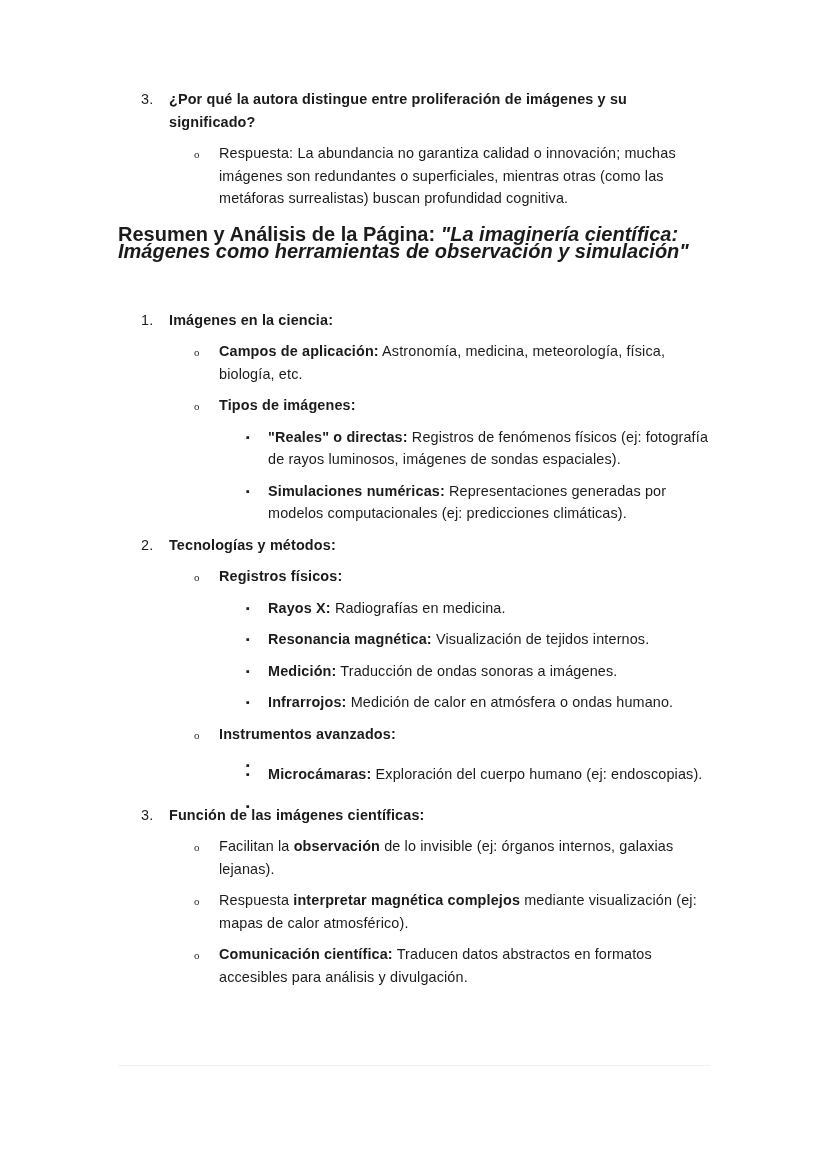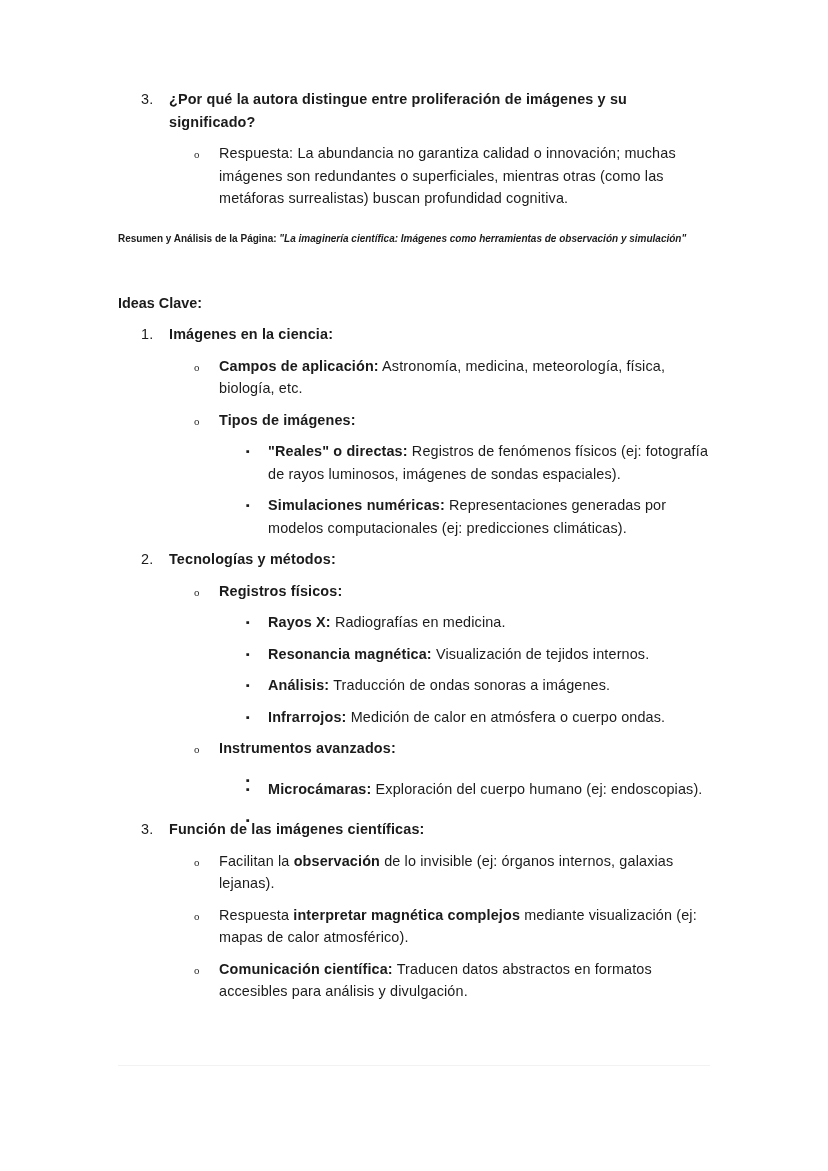--- a/index.html
+++ b/index.html
@@ -99,22 +99,22 @@
     font-size: 11px;
     line-height: 22.5px;
     color: #1b1b1b;
   }
 
   .gap-sm { height: 9px; }
   .gap-md { height: 16px; }
   .gap-xl { height: 40px; }
 
   .para {
-    font-size: 10px;
-    line-height: 26px;
+    font-size: 20px;
+    line-height: 17px;
   }
 
   .heading-left {
     font-size: 14.4px;
     line-height: 22.5px;
     font-weight: 700;
   }
 
   .divider {
     position: absolute;
@@ -144,21 +144,20 @@
     </div>
 
     <div class="gap-md"></div>
 
     <div class="para">
       <b>Resumen y Análisis de la Página:</b><span> </span><b><i>"La imaginería científica: Imágenes como herramientas de observación y simulación"</i></b>
     </div>
 
     <div class="gap-xl"></div>
 
-    <div class="heading-left">Ideas Clave:</div>
 
     <div class="gap-sm"></div>
 
     <div class="row lvl1 txt">
       <span class="marker">1.</span>
       <span class="body">Imágenes en la ciencia:</span>
     </div>
 
     <div class="gap-sm"></div>
 
@@ -213,28 +212,28 @@
 
     <div class="row lvl3 txt">
       <span class="marker">▪</span>
       <span><b>Resonancia magnética:</b><span> Visualización de tejidos internos.</span></span>
     </div>
 
     <div class="gap-sm"></div>
 
     <div class="row lvl3 txt">
       <span class="marker">▪</span>
-      <span><b>Análisis:</b><span> Traducción de ondas sonoras a imágenes.</span></span>
-    </div>
-
-    <div class="gap-sm"></div>
-
-    <div class="row lvl3 txt">
-      <span class="marker">▪</span>
-      <span><b>Infrarrojos:</b><span> Medición de calor en atmósfera o cuerpo ondas.</span></span>
+      <span><b>Medición:</b><span> Traducción de ondas sonoras a imágenes.</span></span>
+    </div>
+
+    <div class="gap-sm"></div>
+
+    <div class="row lvl3 txt">
+      <span class="marker">▪</span>
+      <span><b>Infrarrojos:</b><span> Medición de calor en atmósfera o ondas humano.</span></span>
     </div>
 
     <div class="gap-sm"></div>
 
     <div class="row lvl2 txt">
       <span class="marker">o</span>
       <span><b>Instrumentos avanzados:</b></span>
     </div>
 
     <div class="gap-sm"></div>

